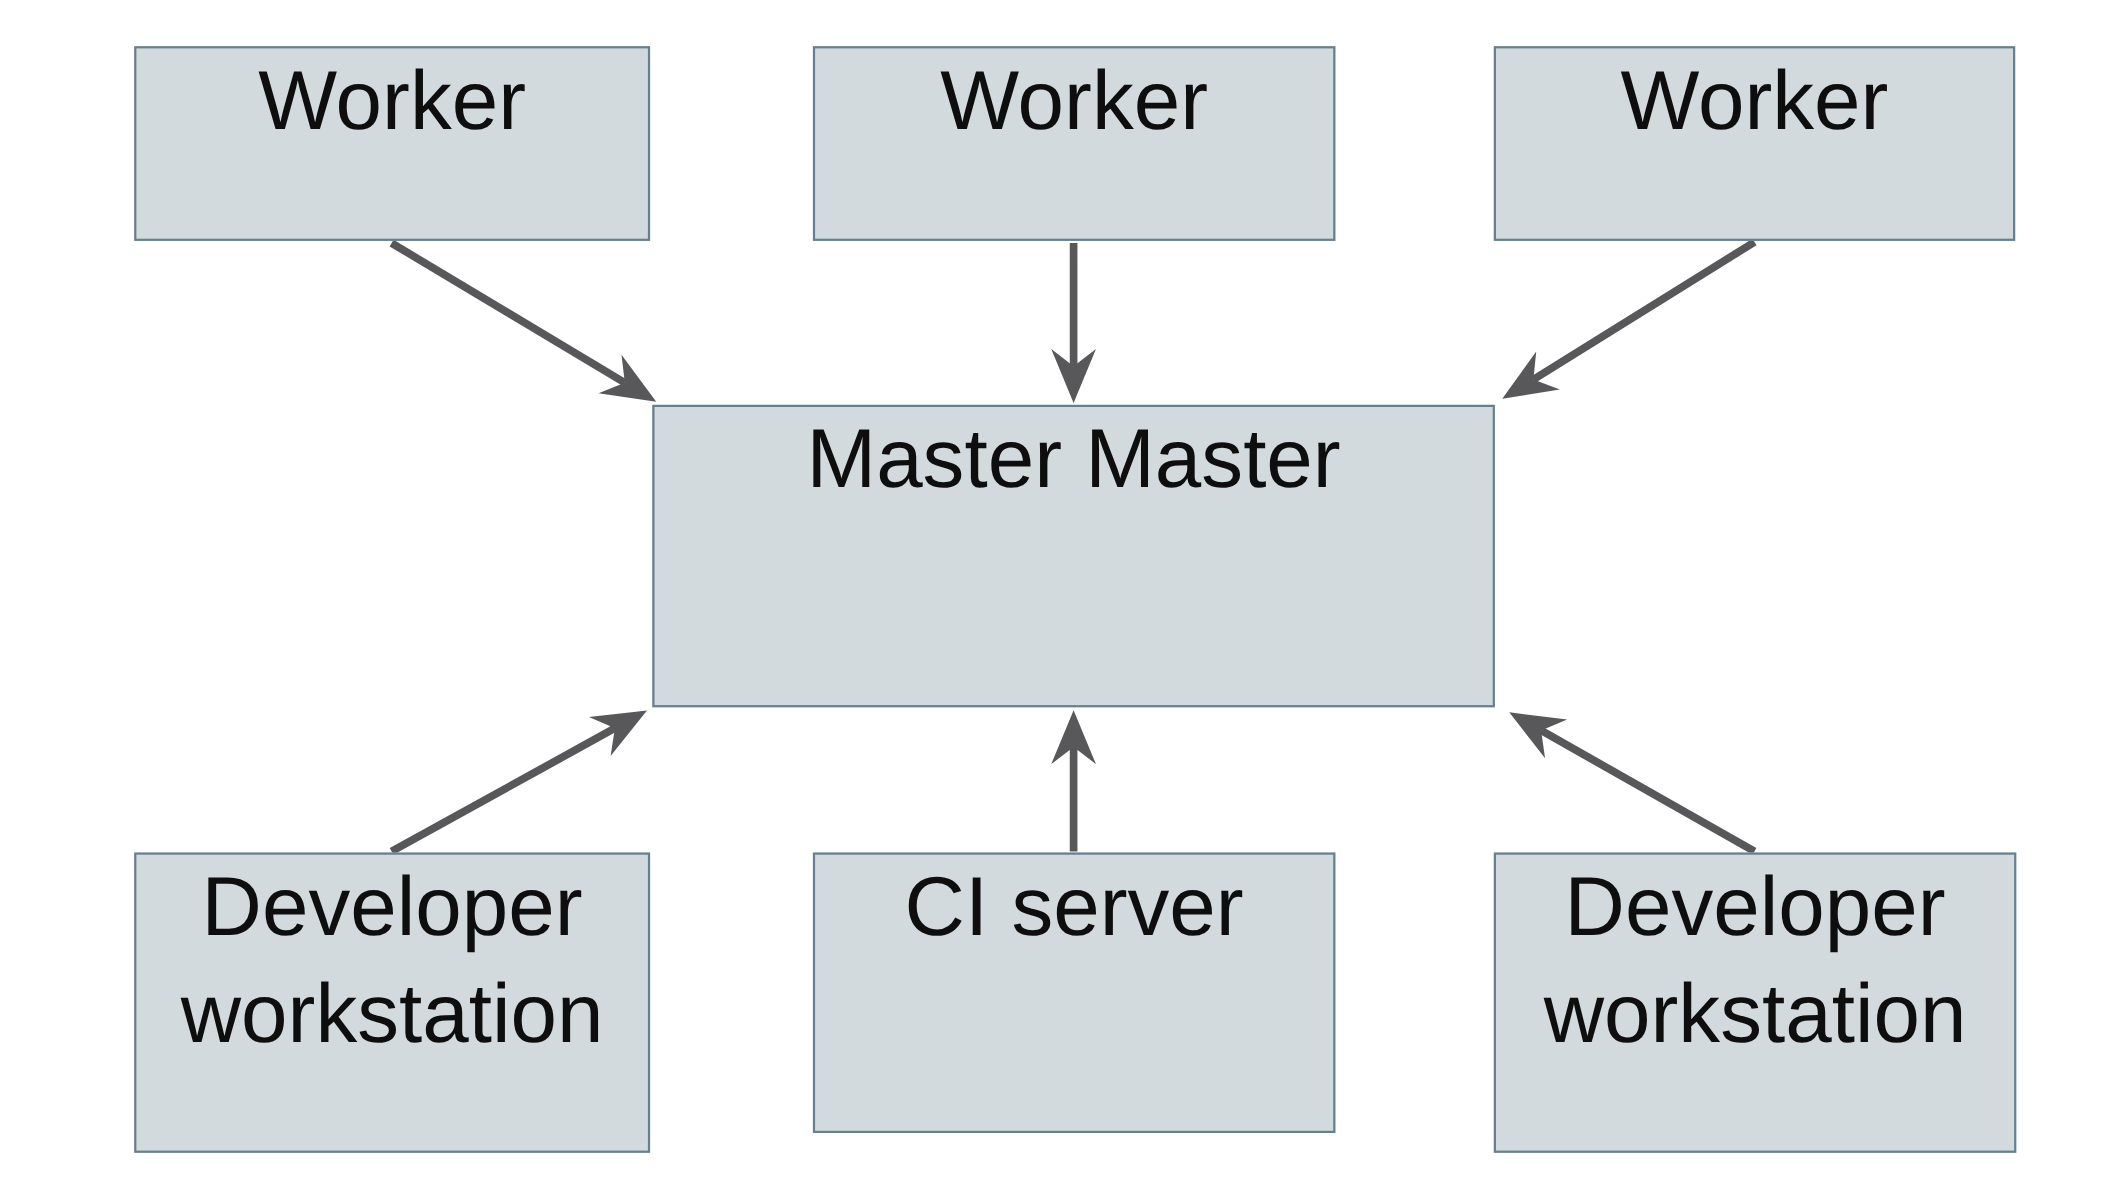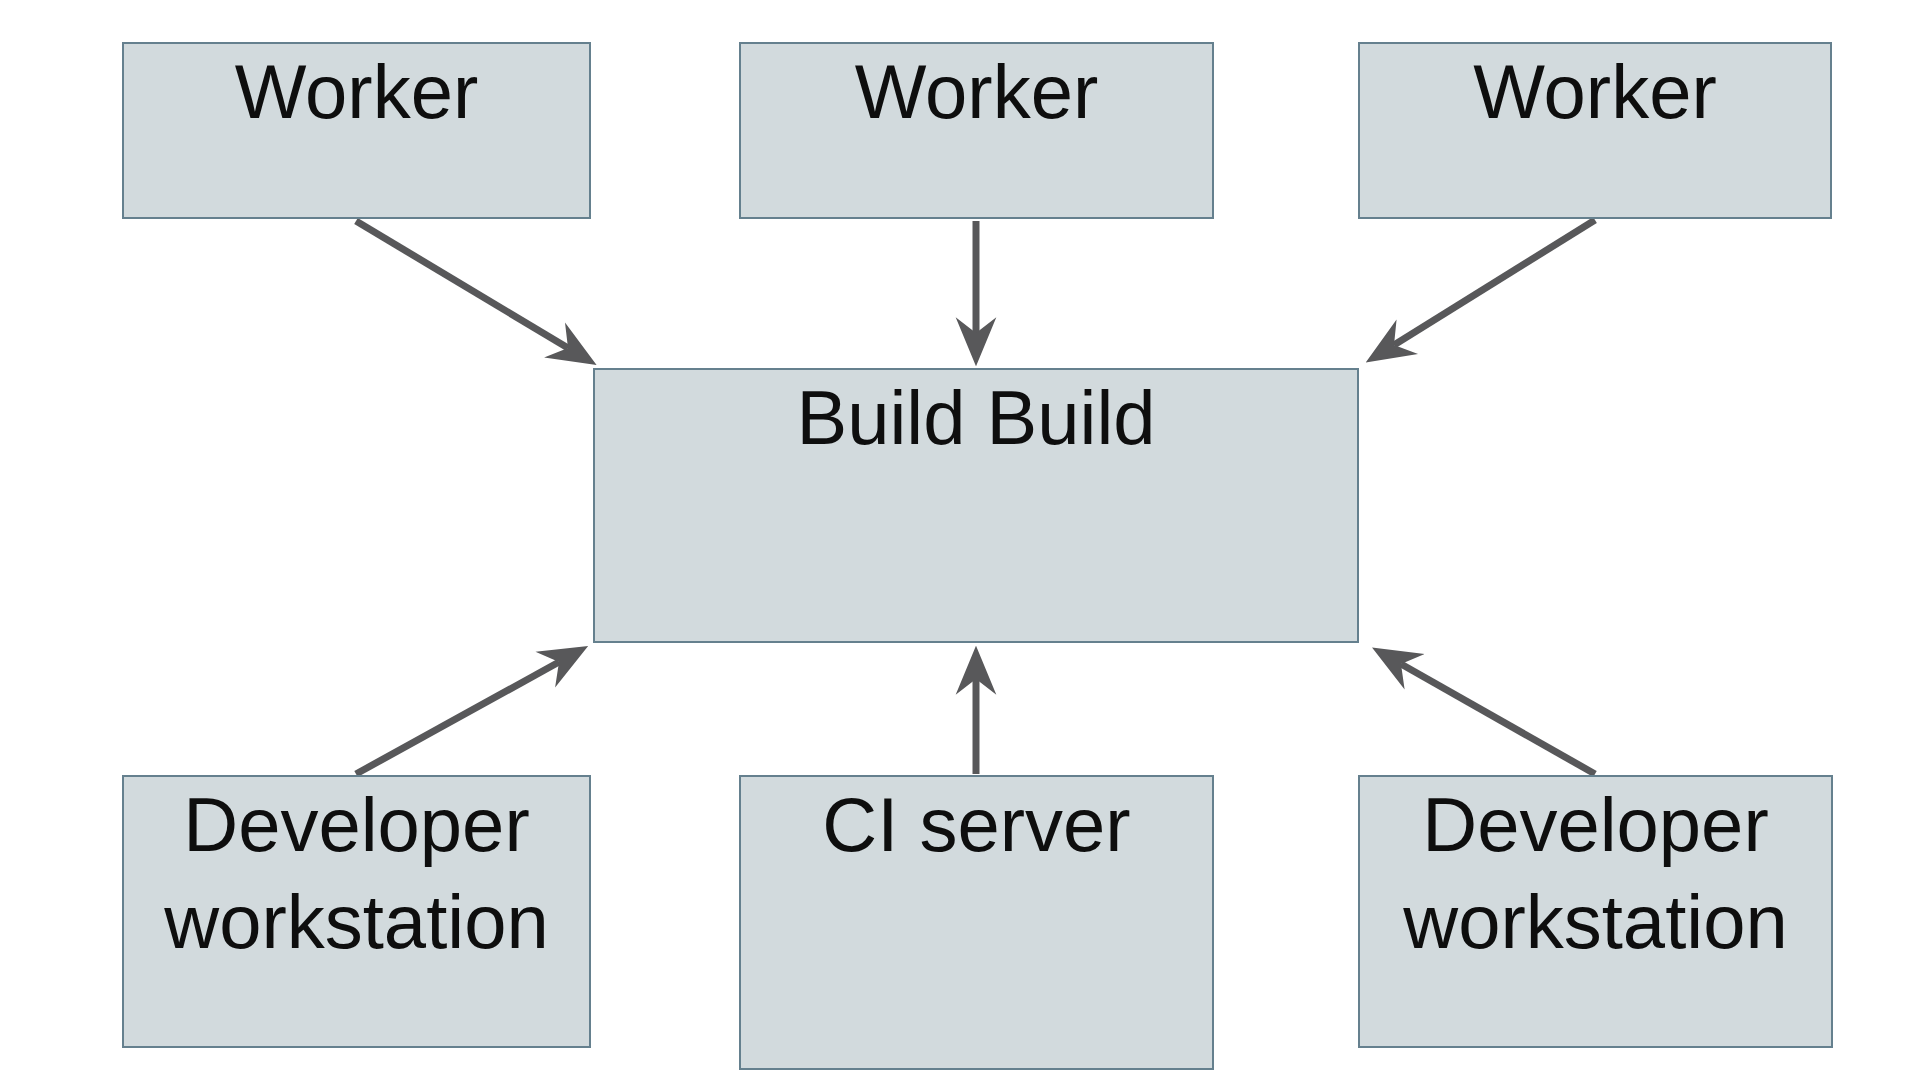--- a/index.html
+++ b/index.html
@@ -49,21 +49,21 @@
     padding: 0 12px;
   }
   
   .n-worker-left   { left: 122px;  top: 42px;  width: 469px; height: 177px; }
   .n-worker-middle { left: 739px;  top: 42px;  width: 475px; height: 177px; }
   .n-worker-right  { left: 1358px; top: 42px;  width: 474px; height: 177px; }
   
   .n-build-master  { left: 593px;  top: 368px; width: 766px; height: 275px; }
   
   .n-dev-left      { left: 122px;  top: 775px; width: 469px; height: 273px; }
-  .n-ci-server     { left: 739px;  top: 775px; width: 475px; height: 295px; }
+  .n-ci-server     { left: 739px;  top: 775px; width: 475px; height: 255px; }
   .n-dev-right     { left: 1358px; top: 775px; width: 475px; height: 273px; }
 </style>
 </head>
 <body>
 
 <div class="canvas">
 
   <svg class="arrows" viewBox="0 0 1910 1090" xmlns="http://www.w3.org/2000/svg">
     <defs>
       <marker id="ah" viewBox="0 0 10 10" refX="3.2" refY="5" markerWidth="7" markerHeight="7" orient="auto" markerUnits="strokeWidth">
@@ -82,21 +82,21 @@
     <span>Worker</span>
   </div>
   <div class="node n-worker-middle">
     <span>Worker</span>
   </div>
   <div class="node n-worker-right">
     <span>Worker</span>
   </div>
 
   <div class="node n-build-master">
-    <span>Build Build</span>
+    <span>Master Master</span>
   </div>
 
   <div class="node n-dev-left">
     <span>Developer workstation</span>
   </div>
   <div class="node n-ci-server">
     <span>CI server</span>
   </div>
   <div class="node n-dev-right">
     <span>Developer workstation</span>

